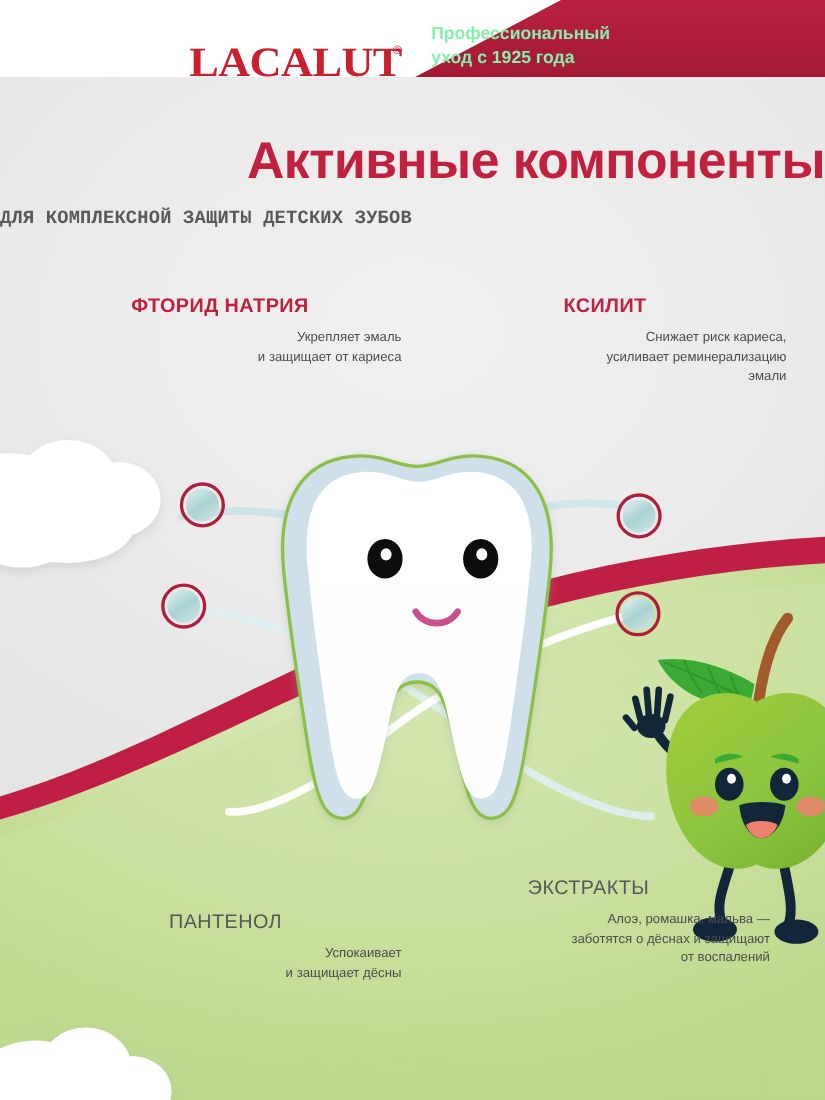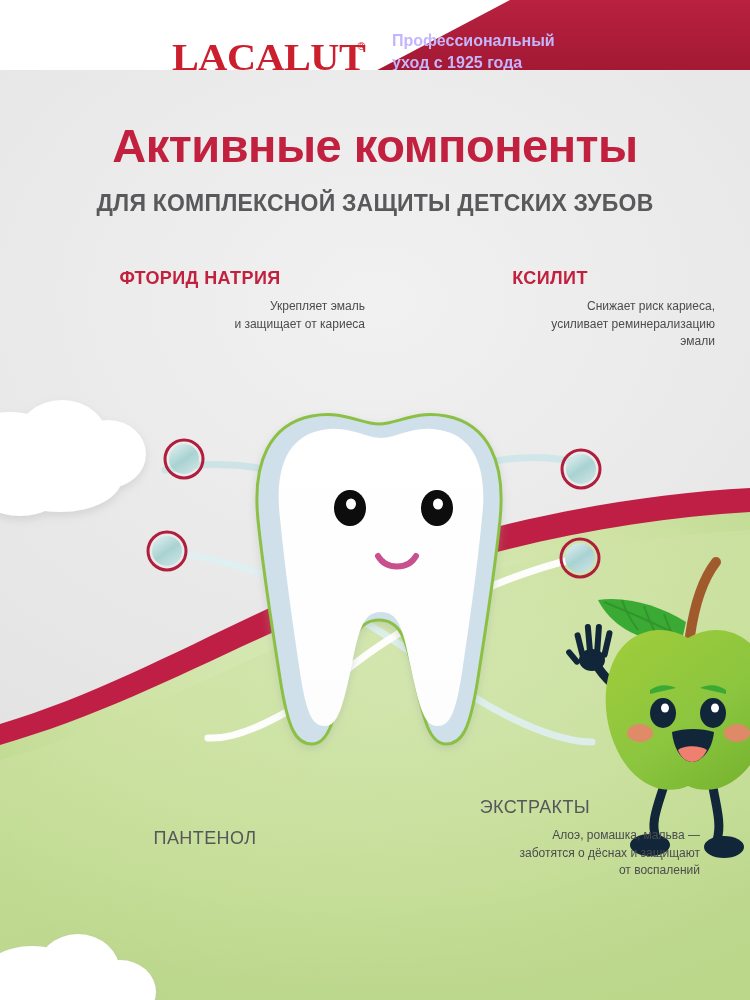--- a/index.html
+++ b/index.html
@@ -46,34 +46,35 @@
     transform:scaleX(1.06);
     transform-origin:left center;
     border-bottom:3px solid #cc1f2e;
     padding-bottom:2px;
   }
   .logo-reg{
     font-size:11px;color:#cc1f2e;margin-left:3px;margin-top:2px;
     font-family:"Liberation Sans",sans-serif;
   }
   .header-tagline{
-    position:absolute;left:392px;top:30px;width:330px;
-    color:#c4b5fd;font-size:16px;font-weight:bold;line-height:1.35;
+    position:absolute;left:392px;top:20px;width:330px;
+    color:#86efac;font-size:16px;font-weight:bold;line-height:1.35;
   }
 
   
   .title-main{
-    position:absolute;left:0;top:118px;width:750px;text-align:center;
+    position:absolute;left:0;top:118px;width:750px;text-align:right;
     color:#c2203f;font-size:47px;font-weight:bold;letter-spacing:-0.5px;
     white-space:nowrap;
   }
   .title-sub{
-    position:absolute;left:0;top:190px;width:750px;text-align:center;
-    color:#59595b;font-size:23px;font-weight:bold;letter-spacing:0.2px;
+    position:absolute;left:0;top:190px;width:750px;
+    color:#59595b;font-size:17px;font-weight:bold;letter-spacing:0.2px;
     white-space:nowrap;
+    font-family:Liberation Mono, monospace;
   }
 
   
   .ing{position:absolute;text-align:center;}
   .ing .ing-title{
     font-size:18px;font-weight:bold;letter-spacing:0.4px;line-height:1.18;
   }
   .ing .ing-desc{
     font-size:12px;font-weight:normal;line-height:1.45;color:#4c4c4e;margin-top:9px;text-align:right;
   }
@@ -312,20 +313,24 @@
     <div class="ing-title">КСИЛИТ</div>
     <div class="ing-desc">
       <div>Снижает риск кариеса,</div>
       <div>усиливает реминерализацию</div>
       <div>эмали</div>
     </div>
   </div>
 
   <div class="ing ing-gray" id="ing-panthenol">
     <div class="ing-title">ПАНТЕНОЛ</div>
+    <div class="ing-desc">
+      <div>Успокаивает</div>
+      <div>и защищает дёсны</div>
+    </div>
   </div>
 
   <div class="ing ing-gray" id="ing-extracts">
     <div class="ing-title">
       <div>ЭКСТРАКТЫ</div>
     </div>
     <div class="ing-desc">
       <div>Алоэ, ромашка, мальва —</div>
       <div>заботятся о дёснах и защищают</div>
       <div>от воспалений</div>

